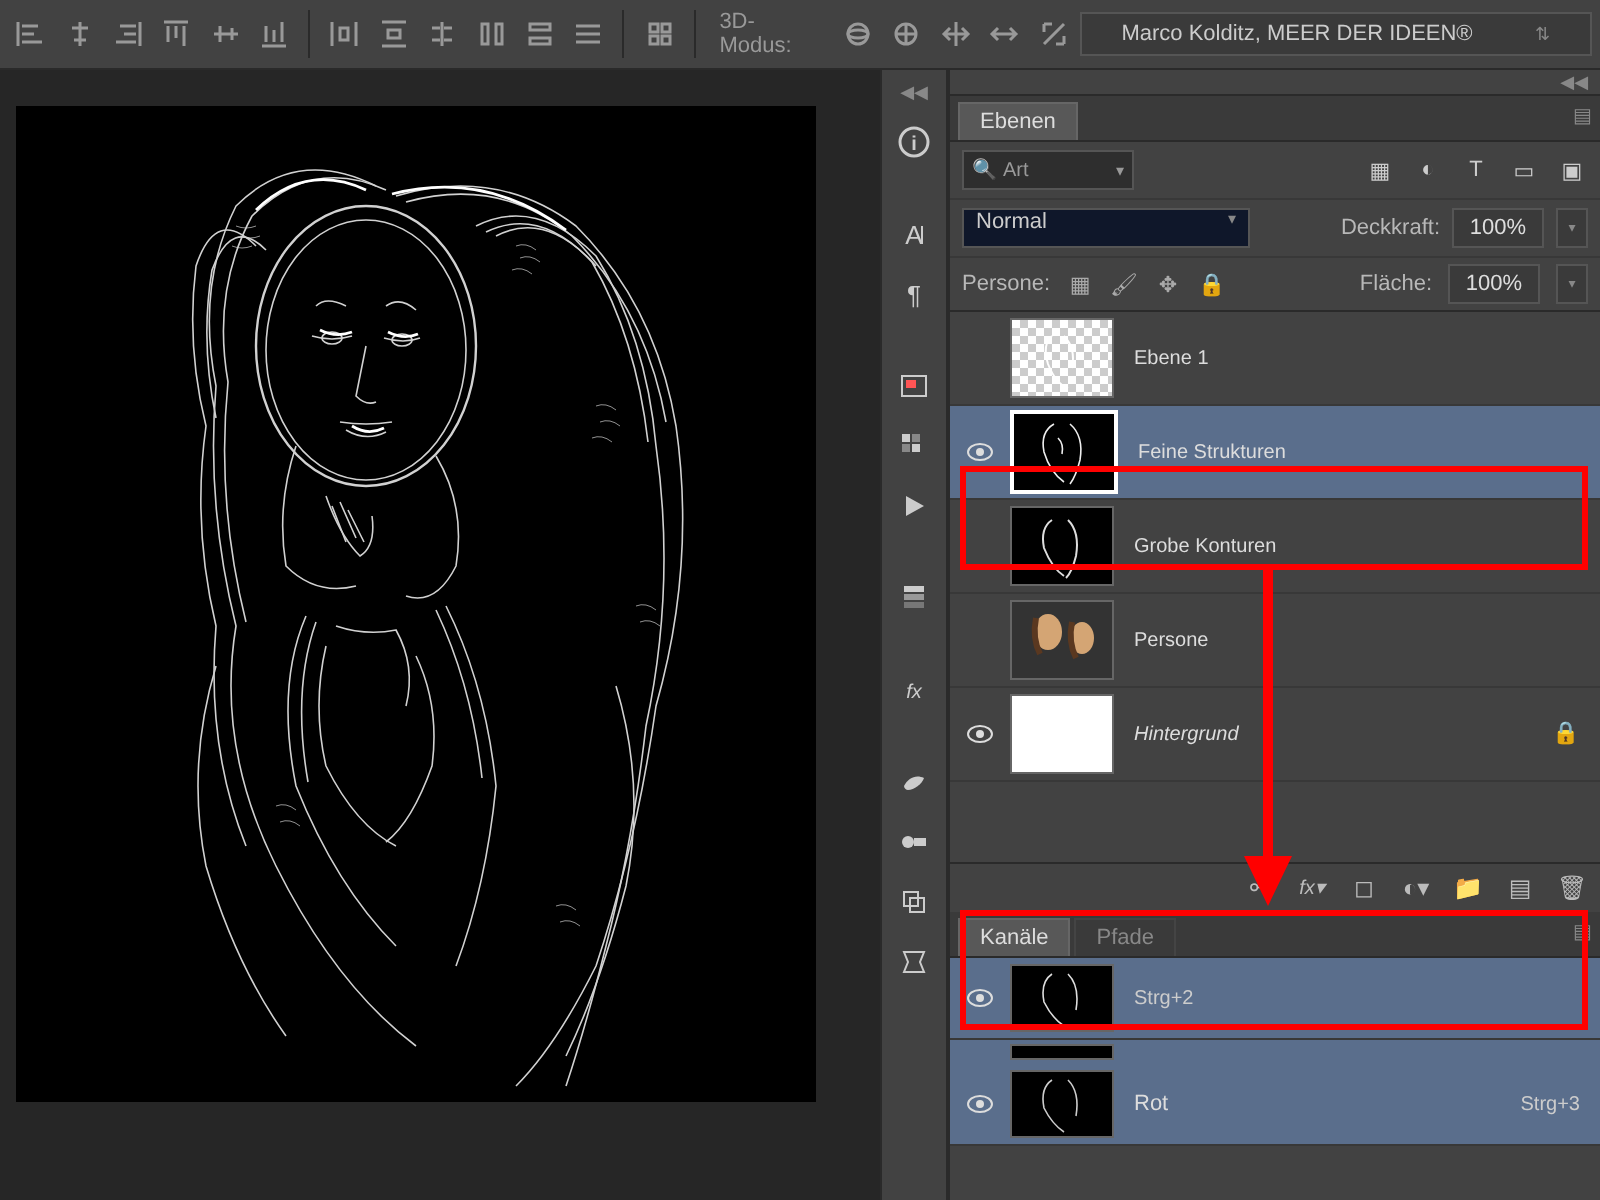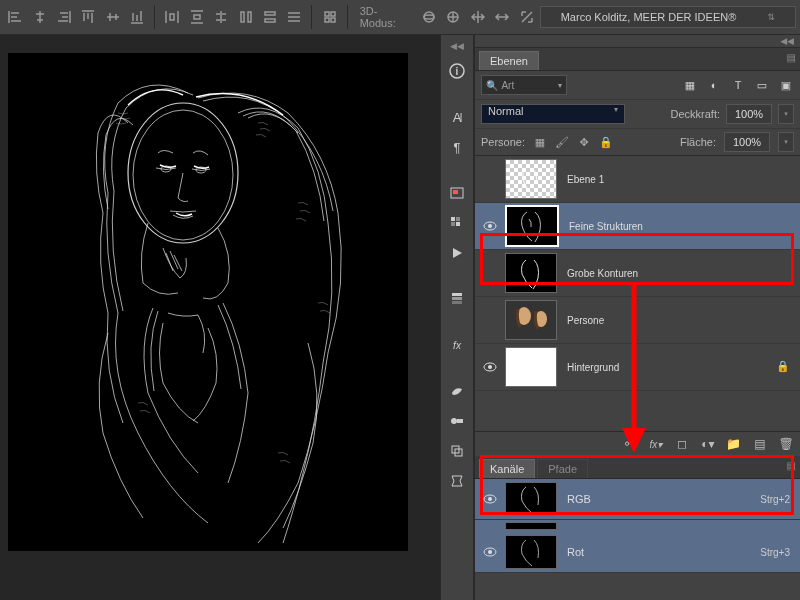--- a/index.html
+++ b/index.html
@@ -38,21 +38,21 @@
   .layers{background:#424242;overflow:hidden}
   .layer{display:flex;align-items:center;height:46px;border-bottom:1px solid #383838;padding-right:6px}
   .layer.selected{background:#5a6e8c}
   .vis-col{width:30px;display:flex;align-items:center;justify-content:center}
   .eye{width:14px;height:14px}
   .eye svg{width:14px;height:14px;fill:#ccc}
   .thumb{width:50px;height:38px;background:#222;border:1px solid #666;margin-right:10px;overflow:hidden;display:flex;align-items:center;justify-content:center}
   .thumb.sel{border:2px solid #fff}
   .thumb svg{width:100%;height:100%}
   .layer-name{font-size:10px;color:#ddd;flex:1}
-  .layer-name.italic{}
+  .layer-name.italic{font-style:italic}
   .lock-ind{width:14px;height:14px;color:#aaa;margin-right:4px}
   .layer-foot{height:24px;background:#424242;border-top:1px solid #2a2a2a;display:flex;align-items:center;justify-content:flex-end;padding:0 6px;gap:10px}
   .layer-foot span{width:16px;height:16px;display:flex;align-items:center;justify-content:center;color:#bbb;cursor:pointer;font-size:12px}
   .channels{background:#424242}
   .channel{display:flex;align-items:center;height:40px;border-bottom:1px solid #383838;padding-right:10px}
   .channel.selected{background:#5a6e8c}
   .ch-thumb{width:50px;height:32px;background:#000;border:1px solid #666;margin-right:10px;overflow:hidden}
   .ch-thumb svg{width:100%;height:100%}
   .ch-name{font-size:11px;color:#ddd;flex:1}
   .ch-shortcut{font-size:10px;color:#ccc}
@@ -450,21 +450,20 @@
           <div class="vis-col">
               <span class="eye"><svg viewBox="0 0 14 14">
                   <ellipse cx="7" cy="7" rx="6" ry="4" fill="none" stroke="#ddd"></ellipse>
                   <circle cx="7" cy="7" r="2" fill="#ddd"></circle>
                 </svg></span>
             </div>
           <div class="ch-thumb"><svg viewBox="0 0 50 32">
                 <rect width="50" height="32" fill="#000"></rect>
                 <path d="M20 4 Q14 8 16 18 Q20 26 26 30 M28 4 Q34 10 32 22" stroke="#ddd" fill="none" stroke-width="0.8"></path>
               </svg></div>
-          <span class="ch-name">RGB</span>
           <span class="ch-shortcut">Strg+2</span>
         </div>
         <div class="channel selected" style="height:12px;border-bottom:none">
           <div class="vis-col"></div>
           <div style="width:50px;height:6px;background:#000;border:1px solid #666;margin-right:10px"></div>
         </div>
         <div class="channel selected">
           <div class="vis-col">
               <span class="eye"><svg viewBox="0 0 14 14">
                   <ellipse cx="7" cy="7" rx="6" ry="4" fill="none" stroke="#ddd"></ellipse>

